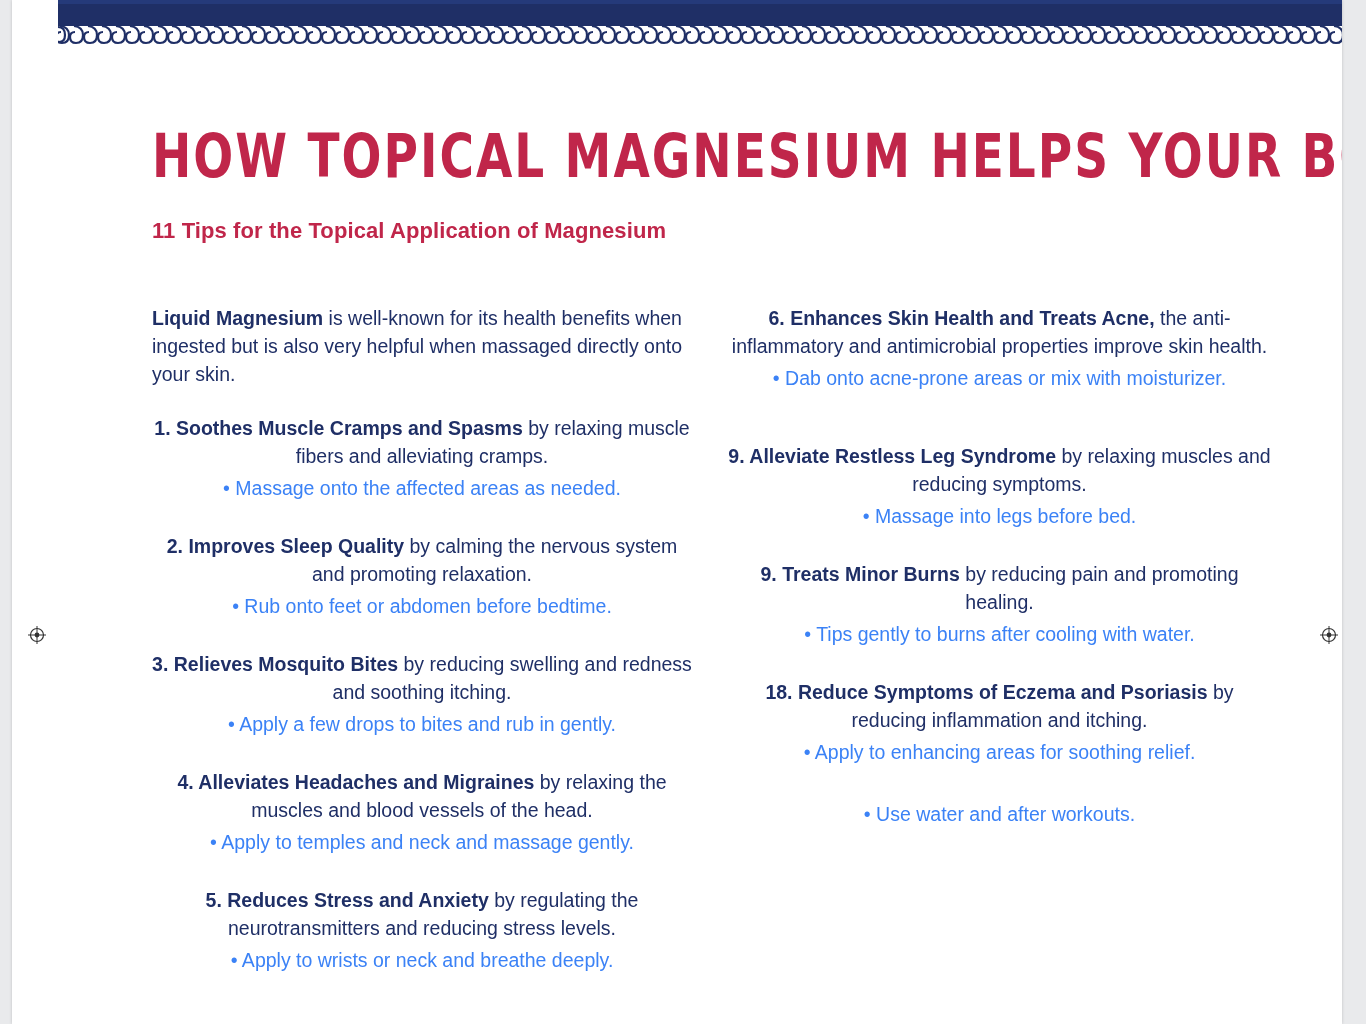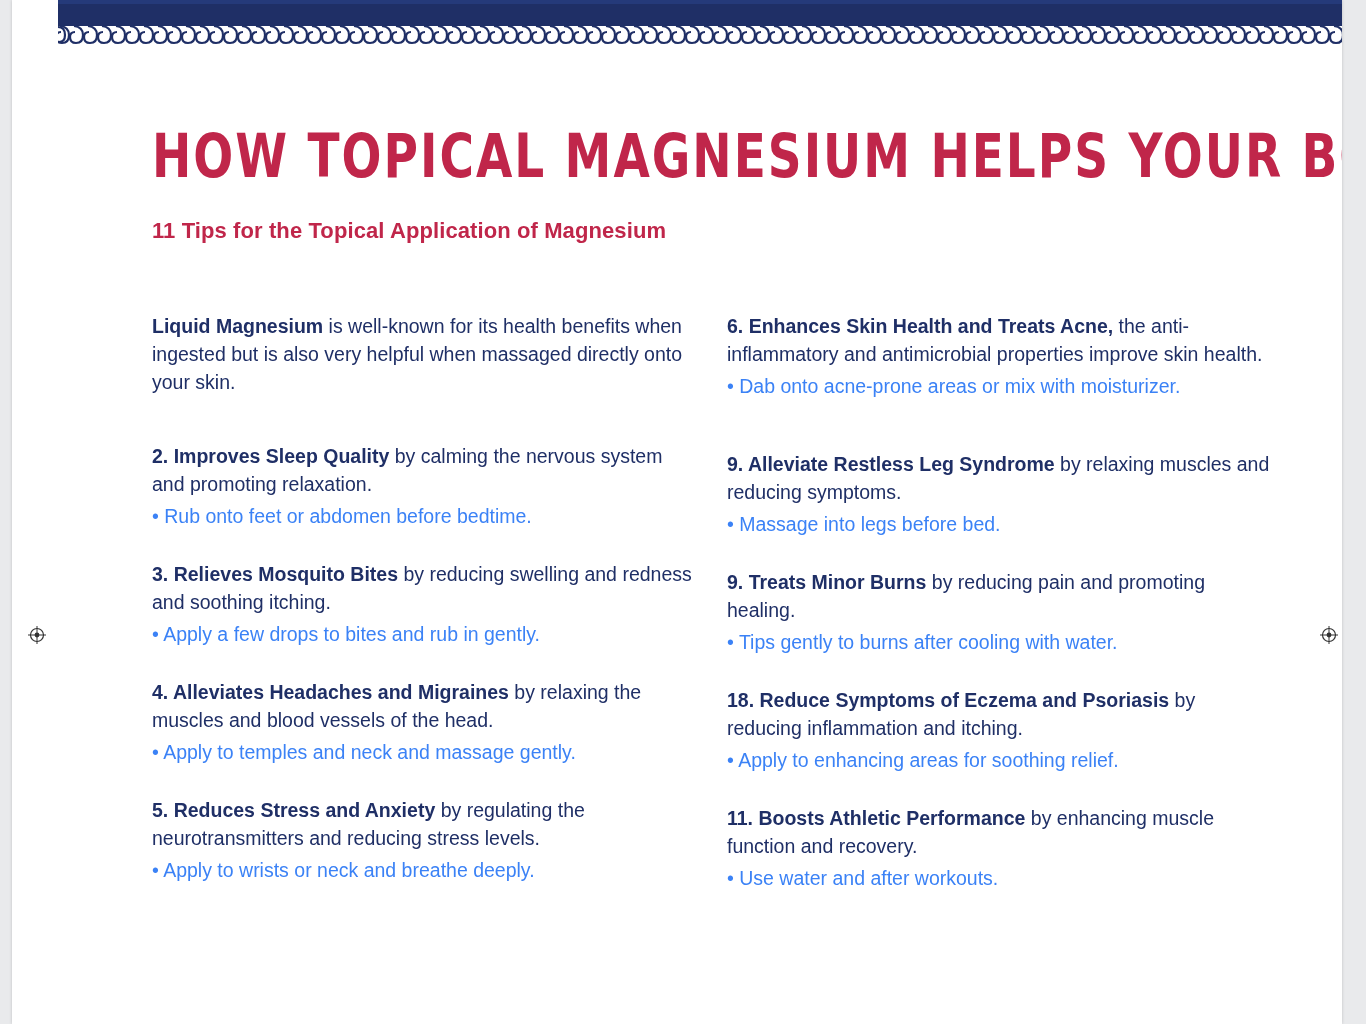--- a/index.html
+++ b/index.html
@@ -86,37 +86,38 @@
   }
 
   .columns {
     position: absolute;
     left: 0;
     top: 248px;
     width: 1330px;
   }
   .col {
     position: absolute;
-    top: 8px;
+    top: 0;
   }
   .col-left { left: 140px; width: 540px; }
   .col-right { left: 715px; width: 545px; }
 
   .para {
     color: #1f2f66;
     font-size: 19.5px;
     line-height: 28px;
     margin: 0 0 26px 0;
     font-family: "Liberation Sans", sans-serif;
   }
   .para .lead {
     font-weight: bold;
   }
   .item {
     margin: 0 0 10px 0;
+    text-align: center;
   }
   .item-head {
     color: #1f2f66;
     font-size: 19.5px;
     line-height: 28px;
     margin: 0;
   }
   .item-head b {
     font-weight: bold;
   }
@@ -258,20 +259,24 @@
   <div class="content">
 
     <div class="title">HOW TOPICAL MAGNESIUM HELPS YOUR BODY</div>
     <div class="subtitle">11 Tips for the Topical Application of Magnesium</div>
 
     <div class="columns">
 
       <div class="col col-left">
         <p class="para"><span class="lead">Liquid Magnesium</span><span> is well-known for its health benefits when ingested but is also very helpful when massaged directly onto your skin.</span></p>
 
+        <div class="item">
+          <p class="item-head"><b>1. Soothes Muscle Cramps and Spasms</b><span> by relaxing muscle fibers and alleviating cramps.</span></p>
+          <p class="item-bullet">• Massage onto the affected areas as needed.</p>
+        </div>
         <div class="gap"></div>
 
         <div class="item">
           <p class="item-head"><b>2. Improves Sleep Quality</b><span> by calming the nervous system and promoting relaxation.</span></p>
           <p class="item-bullet">• Rub onto feet or abdomen before bedtime.</p>
         </div>
         <div class="gap"></div>
 
         <div class="item">
           <p class="item-head"><b>3. Relieves Mosquito Bites</b><span> by reducing swelling and redness and soothing itching.</span></p>
@@ -312,21 +317,20 @@
         </div>
         <div class="gap"></div>
 
         <div class="item">
           <p class="item-head"><b>18. Reduce Symptoms of Eczema and Psoriasis</b><span> by reducing inflammation and itching.</span></p>
           <p class="item-bullet">• Apply to enhancing areas for soothing relief.</p>
         </div>
         <div class="gap"></div>
 
         <div class="item">
-          <p class="item-head"><b>11. Boosts Athletic Performance</b><span> by enhancing muscle function and recovery.</span></p>
           <p class="item-bullet">• Use water and after workouts.</p>
         </div>
       </div>
 
     </div>
   </div>
 </div>
 
 <div class="regmark left">
   <svg width="18" height="18" viewBox="0 0 18 18" xmlns="http://www.w3.org/2000/svg">

